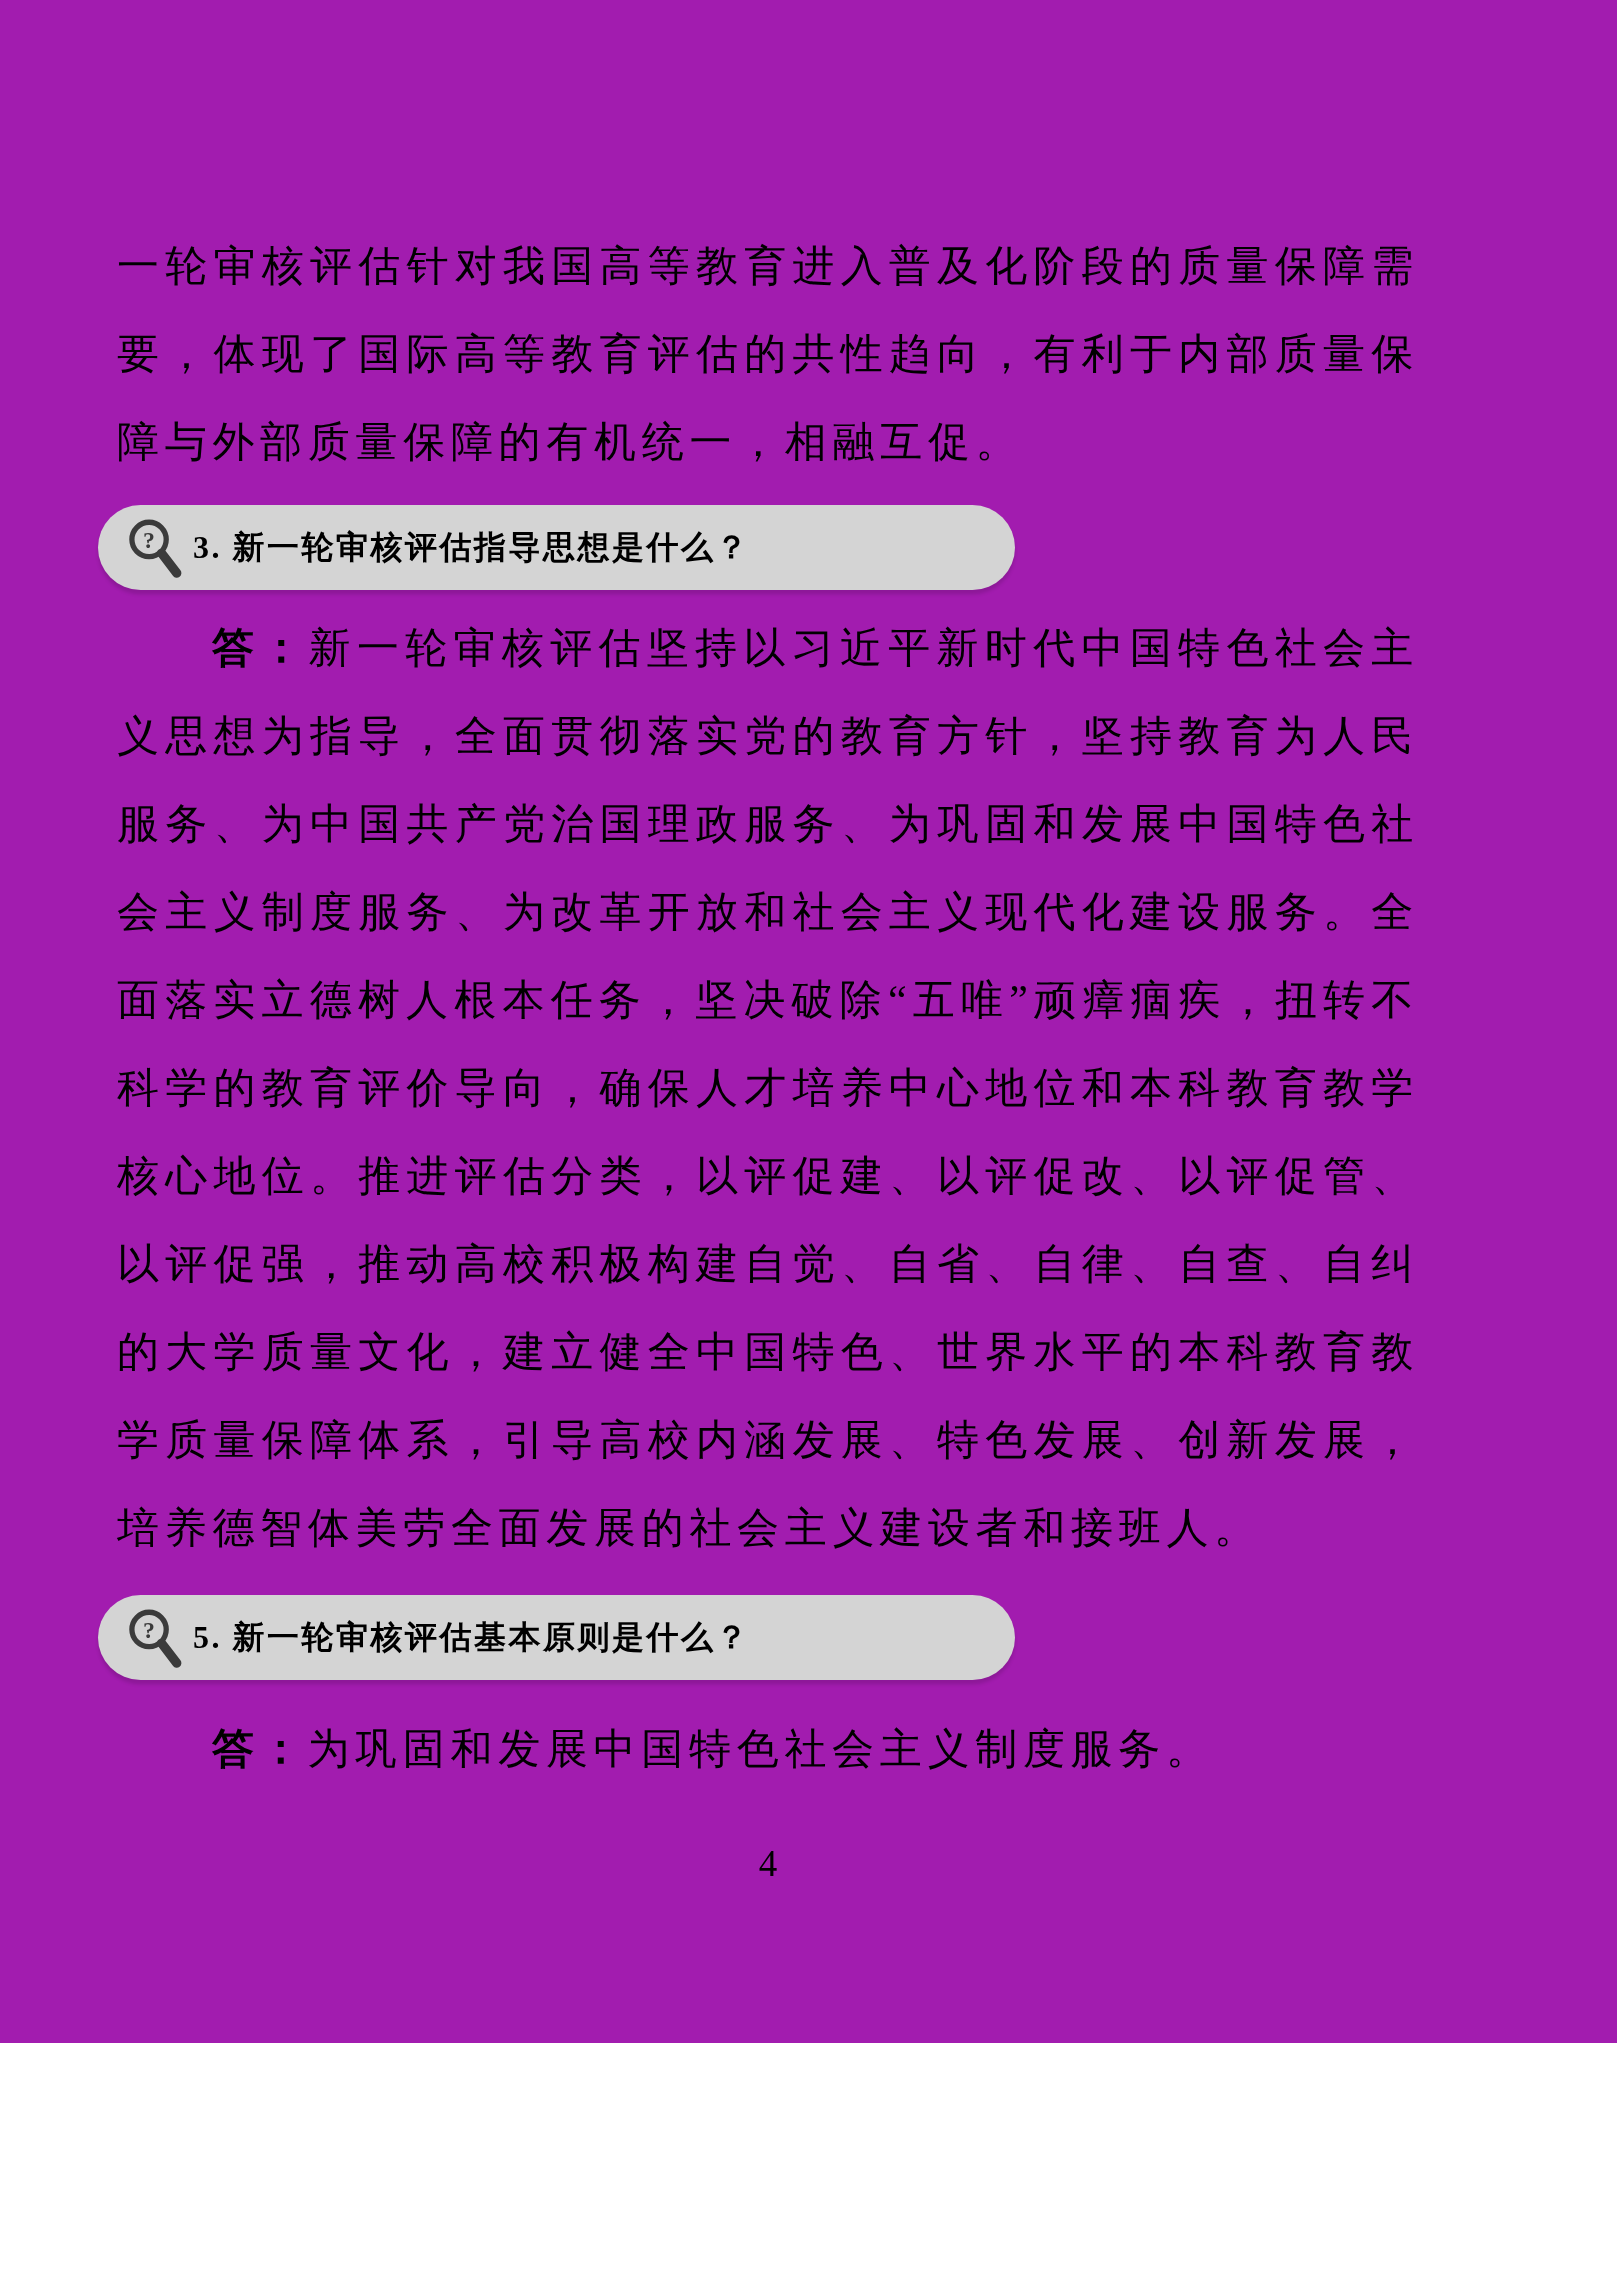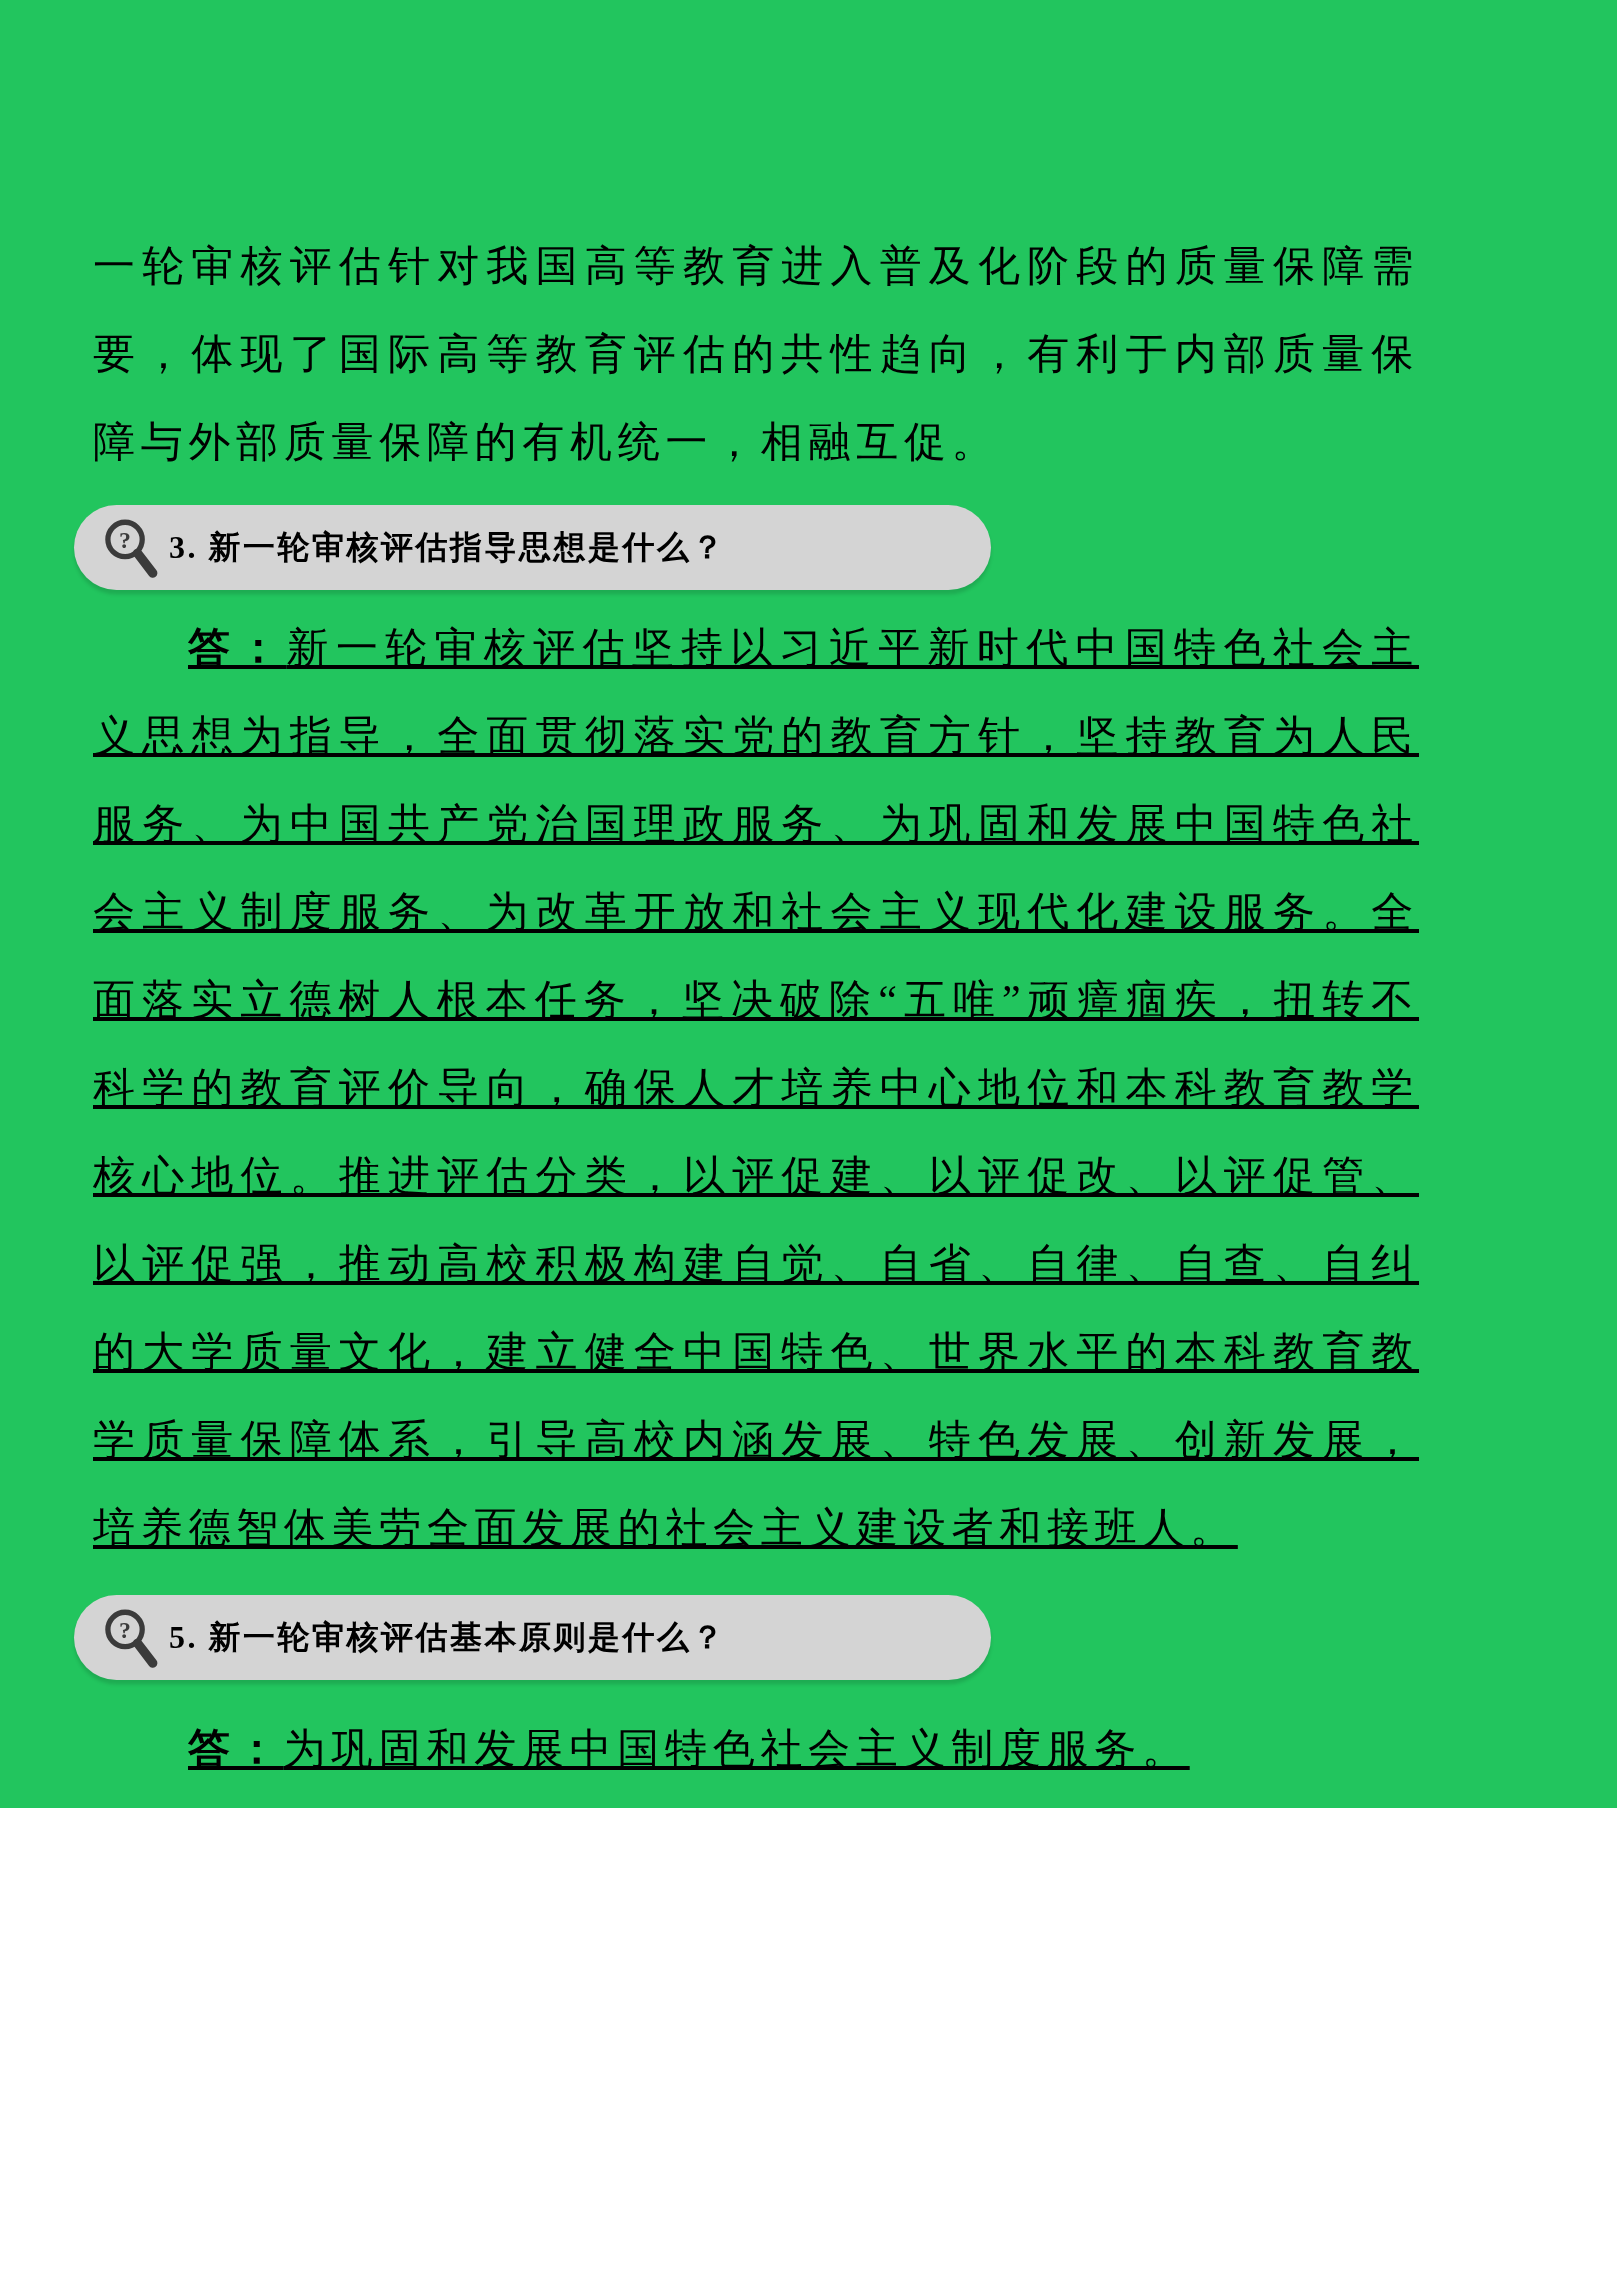--- a/index.html
+++ b/index.html
@@ -1,34 +1,34 @@
 <!DOCTYPE html>
 <html style="font-size:10px"><head>
 <meta charset="utf-8">
 <style>
   html,body{margin:0;padding:0;background:#ffffff;}
   .page{
     position:relative;
     width:1618px;
-    height:1808px;
-    background:#22c55e;
+    height:2043px;
+    background:#a21caf;
     color:#000000;
     font-family:"Liberation Serif","DejaVu Serif",serif;
     box-sizing:border-box;
-    padding:222px 199px 0 93px;
+    padding:222px 199px 0 117px;
     overflow:hidden;
   }
   .para{
     font-size:42px;
     line-height:88px;
     letter-spacing:5.7px;
     text-align:justify;
     margin:0;
   }
-  .indent{text-indent:95px;text-decoration:underline;}
+  .indent{text-indent:95px;}
   .lead{font-weight:bold;}
   .pill{
     display:flex;
     align-items:center;
     background:#d4d4d4;
     border-radius:45px;
     height:85px;
     width:917px;
     margin-left:-19px;
     padding:0 29px 0 24px;

